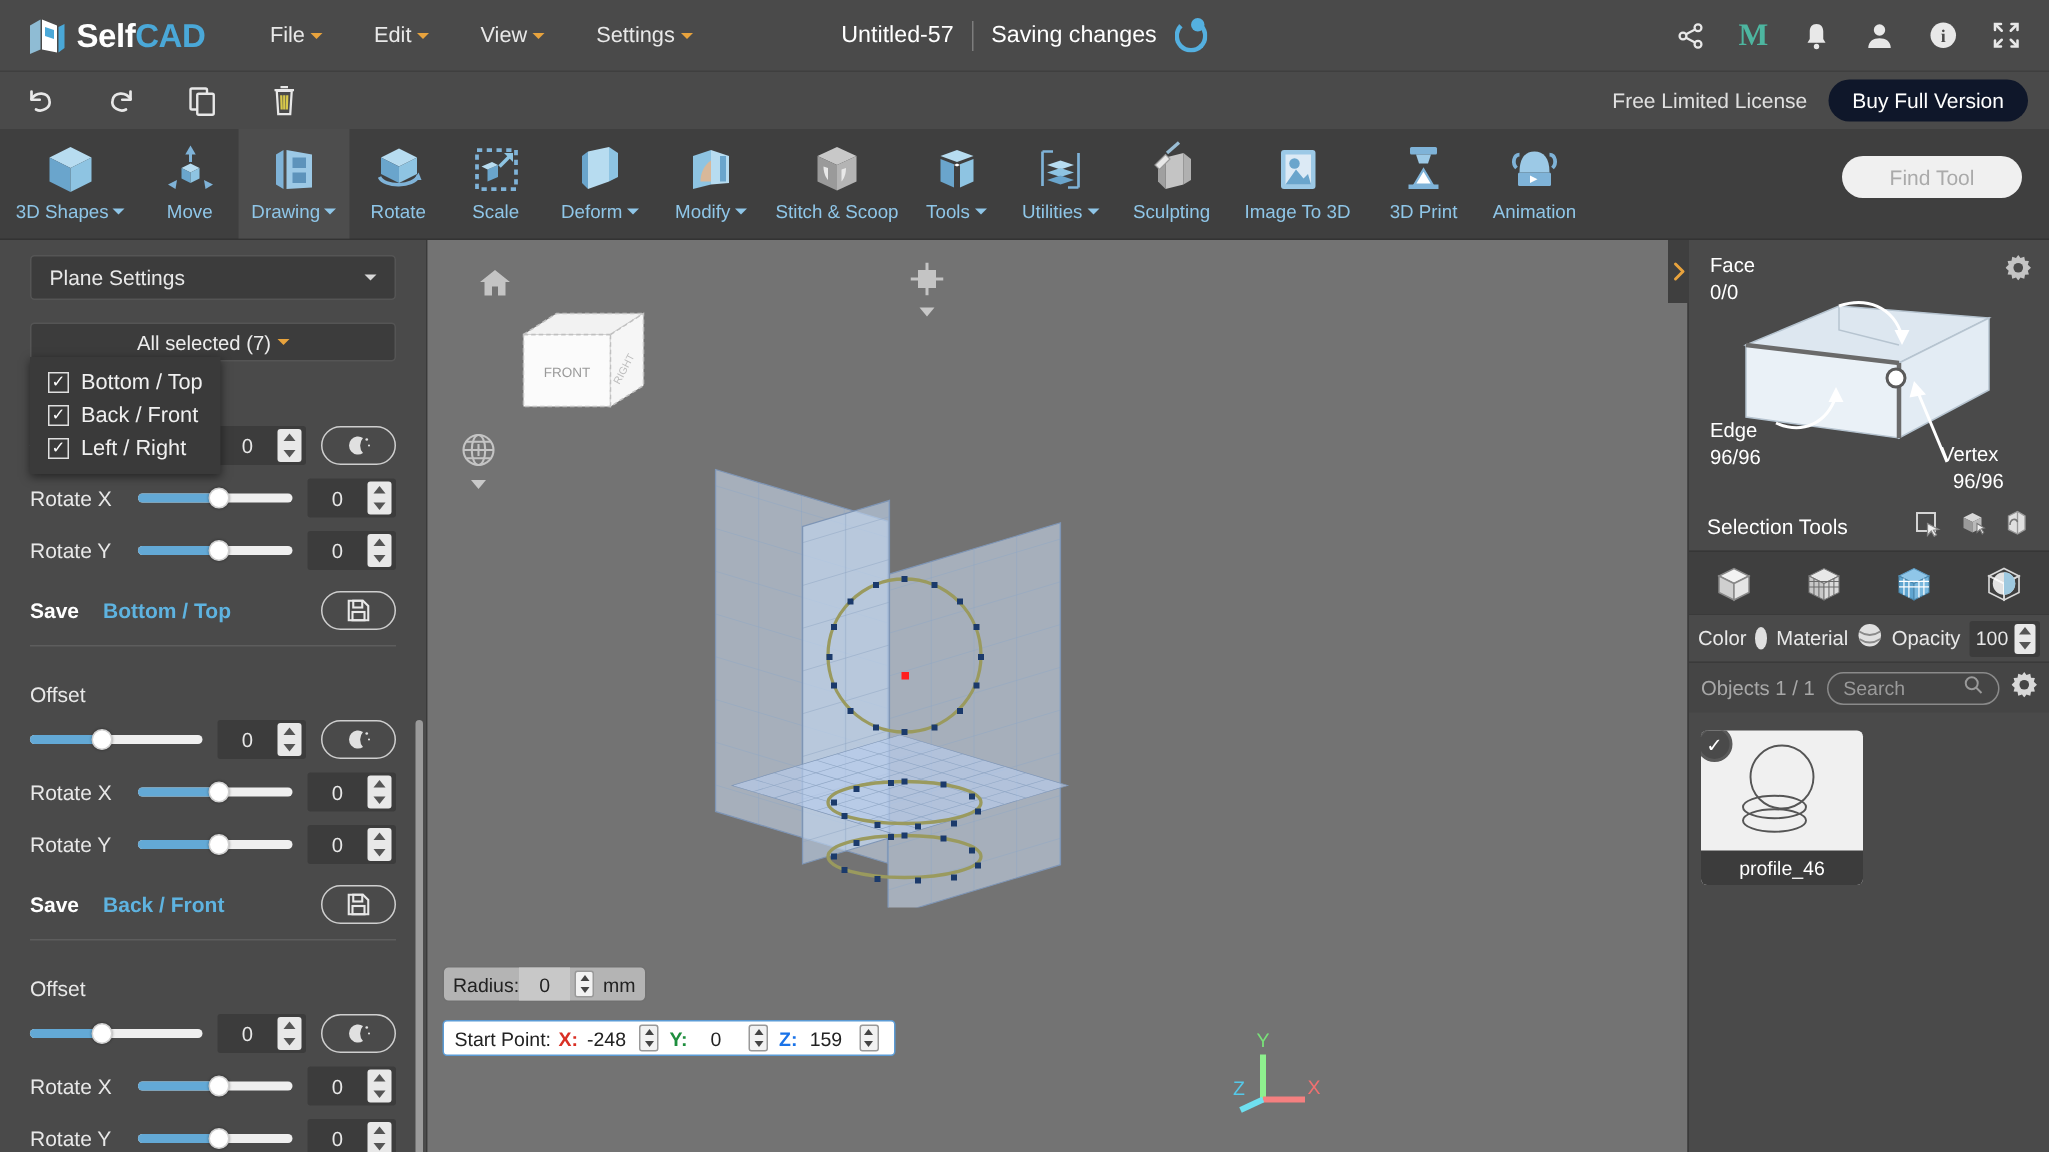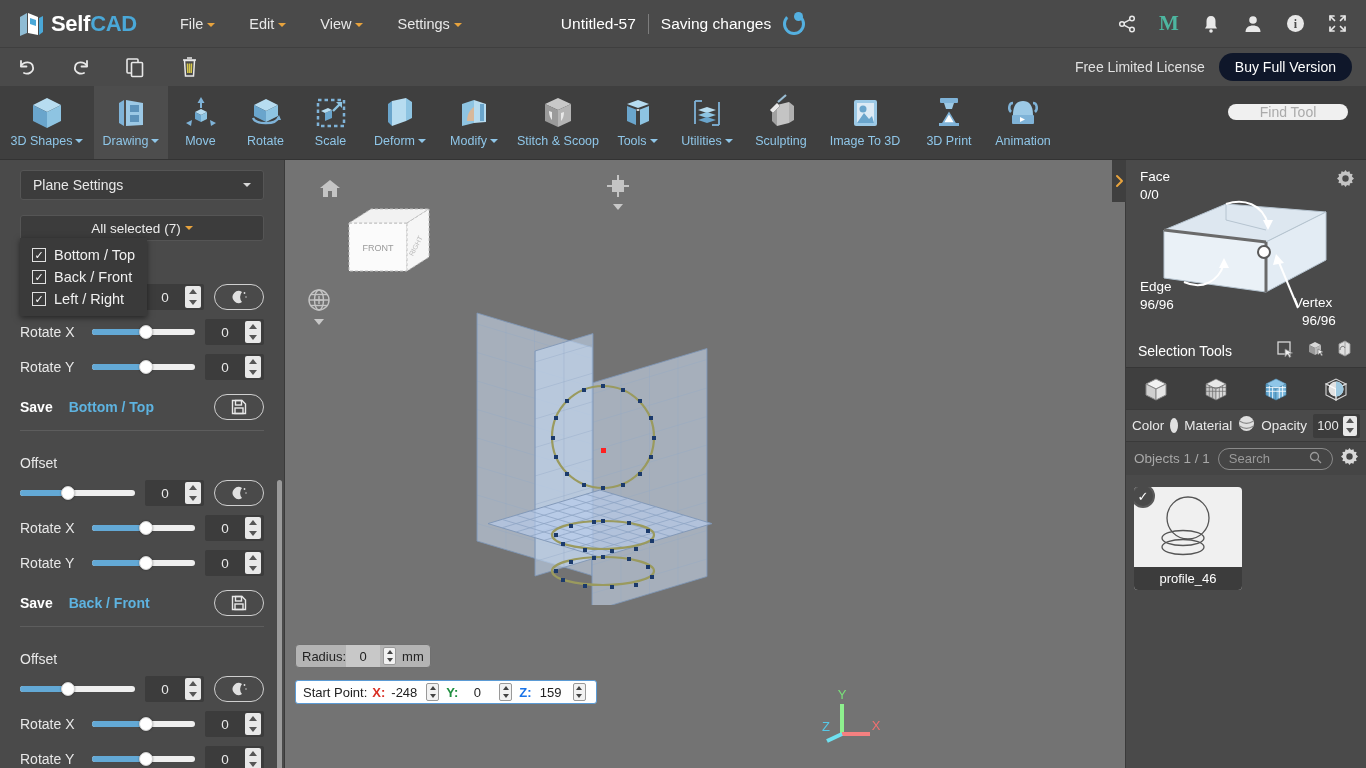--- a/index.html
+++ b/index.html
@@ -84,21 +84,21 @@
   .rib-item.wide { width: 94px; }
   .rib-item.mid { width: 74px; }
   .rib-item.active { background: #4d4d4d; }
   .rib-icon { height: 40px; display: flex; align-items: center; justify-content: center; }
   .rib-label {
     color: #8fc6e8; font-size: 12.5px; margin-top: 1px; white-space: nowrap;
     display: flex; align-items: center;
   }
   .rib-label .caret { border-top-color: #8fc6e8; margin-left: 3px; }
   .findtool {
-    position: absolute; right: 18px; top: 18px; width: 120px; height: 16px;
+    position: absolute; right: 18px; top: 18px; width: 120px; height: 28px;
     border-radius: 14px; background: #f0f0f0; display: flex; align-items: center;
     justify-content: flex-start;
   }
   .findtool input {
     border: none; background: transparent; outline: none; width: 100%;
     text-align: center; font-size: 14px; color: #555;
     font-family: "Liberation Sans", sans-serif;
   }
   .findtool input::placeholder { color: #aaa; }
 
@@ -421,47 +421,47 @@
         <path d="M20 5 L34 12 L20 19 L6 12 Z" fill="#b7dcf0"></path>
         <path d="M6 12 L20 19 L20 35 L6 28 Z" fill="#6aa5cc"></path>
         <path d="M34 12 L20 19 L20 35 L34 28 Z" fill="#8ec4e2"></path>
       </svg>
     </div>
     <div class="rib-label">
         <span>3D Shapes</span>
         <span class="caret"></span>
       </div>
   </div>
-  <div class="rib-item mid active">
-    <div class="rib-icon">
-      <svg width="40" height="40" viewBox="0 0 40 40">
-        <path d="M8 10 L13 7 L13 33 L8 30 Z" fill="#7fb3d8"></path>
-        <path d="M15 7 L32 10 L32 32 L15 33 Z" fill="#9cc9e6"></path>
-        <rect x="19" y="12" width="9" height="7" fill="#5d93bb"></rect>
-        <rect x="19" y="22" width="9" height="7" fill="#5d93bb"></rect>
-      </svg>
-    </div>
-    <div class="rib-label">
-        <span>Drawing</span>
-        <span class="caret"></span>
-      </div>
-  </div>
   <div class="rib-item">
     <div class="rib-icon">
       <svg width="40" height="40" viewBox="0 0 40 40">
         <path d="M20 16 L26 19 L20 22 L14 19 Z" fill="#b7dcf0"></path>
         <path d="M14 19 L20 22 L20 29 L14 26 Z" fill="#6aa5cc"></path>
         <path d="M26 19 L20 22 L20 29 L26 26 Z" fill="#8ec4e2"></path>
         <path d="M20 4 L23.5 10 L16.5 10 Z" fill="#7fb3d8"></path>
         <rect x="19" y="9" width="2" height="6" fill="#7fb3d8"></rect>
         <path d="M5 30 L11 27 L10 33 Z" fill="#7fb3d8"></path>
         <path d="M35 30 L29 27 L30 33 Z" fill="#7fb3d8"></path>
       </svg>
     </div>
     <div class="rib-label">Move</div>
+  </div>
+  <div class="rib-item mid active">
+    <div class="rib-icon">
+      <svg width="40" height="40" viewBox="0 0 40 40">
+        <path d="M8 10 L13 7 L13 33 L8 30 Z" fill="#7fb3d8"></path>
+        <path d="M15 7 L32 10 L32 32 L15 33 Z" fill="#9cc9e6"></path>
+        <rect x="19" y="12" width="9" height="7" fill="#5d93bb"></rect>
+        <rect x="19" y="22" width="9" height="7" fill="#5d93bb"></rect>
+      </svg>
+    </div>
+    <div class="rib-label">
+        <span>Drawing</span>
+        <span class="caret"></span>
+      </div>
   </div>
   <div class="rib-item">
     <div class="rib-icon">
       <svg width="40" height="40" viewBox="0 0 40 40">
         <path d="M20 6 L32 12 L20 18 L8 12 Z" fill="#b7dcf0"></path>
         <path d="M8 12 L20 18 L20 29 L8 23 Z" fill="#6aa5cc"></path>
         <path d="M32 12 L20 18 L20 29 L32 23 Z" fill="#8ec4e2"></path>
         <path d="M7 25 C10 32 30 32 33 24" stroke="#7fb3d8" stroke-width="2.4" fill="none"></path>
         <path d="M33 22 L35 27 L30 27 Z" fill="#7fb3d8"></path>
       </svg>

